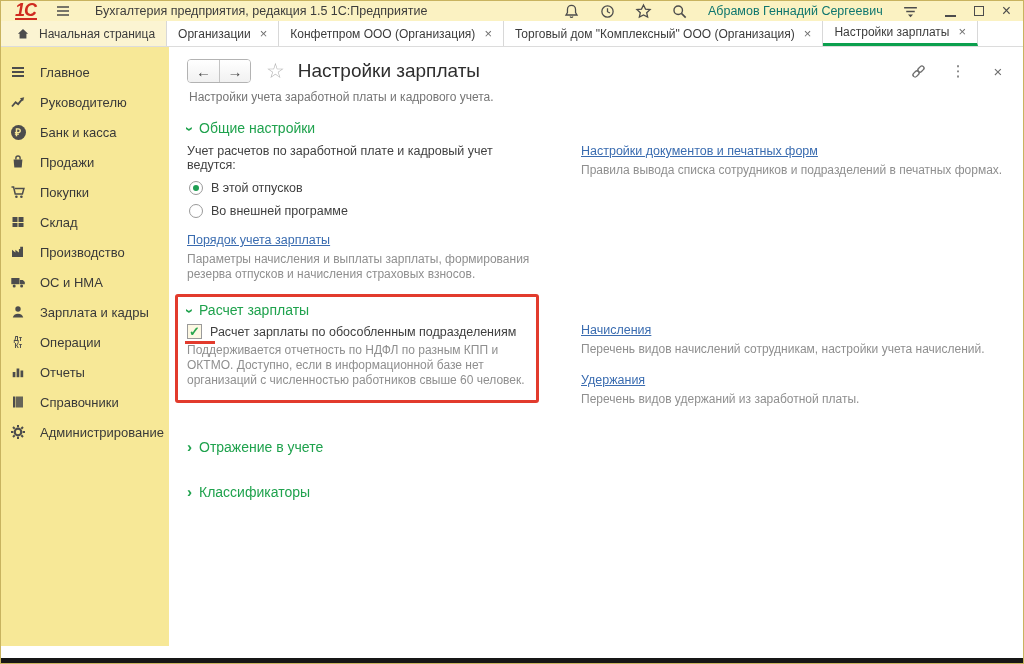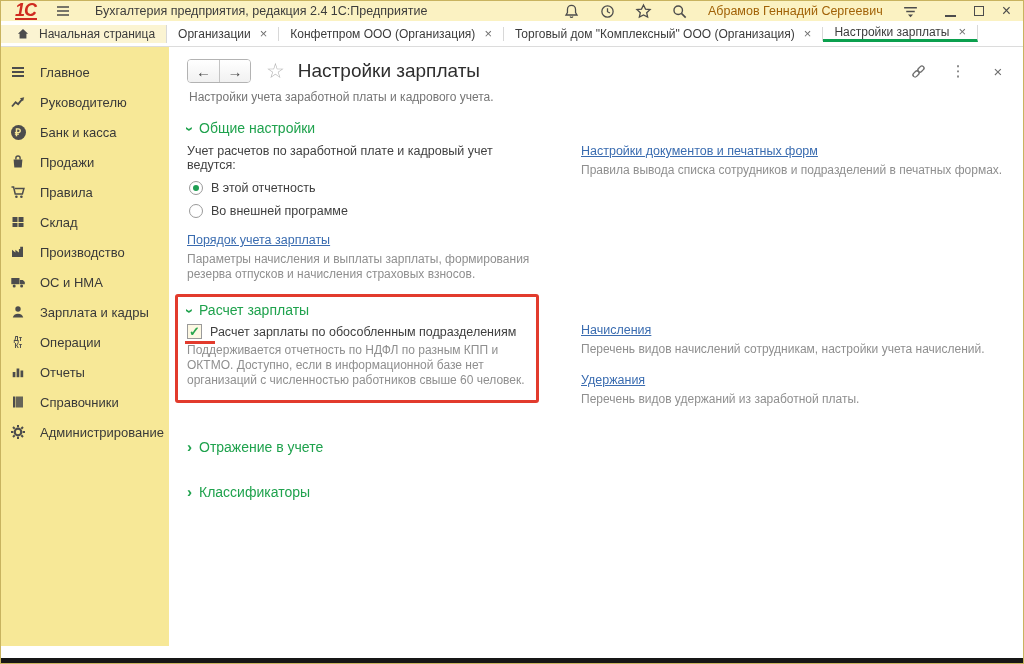--- a/index.html
+++ b/index.html
@@ -8,28 +8,28 @@
 
   
   .titlebar { height:20px; background:#fbf2c2; display:flex; align-items:center; padding:0 12px 0 14px; }
   .logo-1c { color:#cf2b20; font-weight:bold; font-style:italic; font-size:18px; letter-spacing:-1px; border-bottom:2px solid #cf2b20; line-height:16px; padding:0 1px 0 0; }
   .tb-icon { width:20px; height:20px; display:flex; align-items:center; justify-content:center; color:#4c4c4c; }
   .tb-icon svg { display:block; }
   .menu-btn { margin-left:16px; }
   .tb-title { margin-left:22px; font-size:12.5px; color:#3c3c3c; }
   .tb-spacer { flex:1; }
   .tb-right { display:flex; align-items:center; gap:16px; }
-  .tb-user { font-size:12.5px; color:#a16207; margin:0 2px; }
+  .tb-user { font-size:12.5px; color:#0f766e; margin:0 2px; }
   .winctl { display:flex; align-items:center; gap:18px; margin-left:8px; }
   .ctl-min { width:11px; height:11px; border-bottom:2px solid #4c4c4c; }
   .ctl-max { width:10px; height:10px; border:1.5px solid #4c4c4c; }
   .ctl-close { font-size:16px; color:#4c4c4c; line-height:10px; }
 
   
-  .tabbar { height:26px; display:flex; background:#ffffff; border-bottom:1px solid #dcdcdc;align-items:center; }
+  .tabbar { height:26px; display:flex; background:#ffffff; border-bottom:1px solid #dcdcdc; }
   .tab { display:flex; align-items:center; gap:7px; padding:0 11px; font-size:12px; color:#3c3c3c; border-right:1px solid #d8d8d8; white-space:nowrap; position:relative; }
   .tab-home { background:#fbf4d2; padding-left:13px; }
   .tab-close { color:#6f6f6f; font-size:13px; line-height:10px; margin-left:2px; }
   .tab-active { border-bottom:3px solid #0ba04e; }
 
   
   .main { display:flex; height:599px; }
   .sidebar { width:168px; background:#f7e897; padding-top:10px; flex:none; }
   .side-item { height:30px; display:flex; align-items:center; gap:13px; padding-left:8px; font-size:13px; color:#39393б; color:#393939; cursor:default; }
   .icn { width:18px; height:18px; flex:none; display:flex; align-items:center; justify-content:center; }
@@ -85,21 +85,21 @@
 
 <div class="window">
 
   <div class="titlebar">
     <span class="logo-1c">1С</span>
     <span class="tb-icon menu-btn">
       <svg width="16" height="16" viewBox="0 0 16 16">
           <path d="M2 4h12M2 8h12M2 12h12" stroke="#4c4c4c" stroke-width="1.7" fill="none"></path>
         </svg>
     </span>
-    <span class="tb-title">Бухгалтерия предприятия, редакция 2.4 1С:Предприятие</span>
+    <span class="tb-title">Бухгалтерия предприятия, редакция 1.5 1С:Предприятие</span>
     <span class="tb-spacer"></span>
     <div class="tb-right">
       <span class="tb-icon">
         <svg width="17" height="17" viewBox="0 0 16 16">
             <path d="M8 2.2a3.8 3.8 0 0 1 3.8 3.8v3l1.4 2.3H2.8L4.2 9V6A3.8 3.8 0 0 1 8 2.2z" fill="none" stroke="#4c4c4c" stroke-width="1.2"></path>
             <path d="M6.7 12.7a1.4 1.4 0 0 0 2.6 0" fill="none" stroke="#4c4c4c" stroke-width="1.2"></path>
           </svg>
       </span>
       <span class="tb-icon">
         <svg width="17" height="17" viewBox="0 0 16 16">
@@ -196,21 +196,21 @@
         <span>Продажи</span>
       </div>
       <div class="side-item">
         <span class="icn">
             <svg width="16" height="16" viewBox="0 0 16 16">
               <path d="M1.5 3h2.1l1.6 7h7.2l1.5-5.4H5" fill="none" stroke="#4c4c4c" stroke-width="1.5"></path>
               <circle cx="6.4" cy="12.8" r="1.3" fill="#4c4c4c"></circle>
               <circle cx="11.4" cy="12.8" r="1.3" fill="#4c4c4c"></circle>
             </svg>
           </span>
-        <span>Правила</span>
+        <span>Покупки</span>
       </div>
       <div class="side-item">
         <span class="icn">
             <svg width="16" height="16" viewBox="0 0 16 16">
               <rect x="2.5" y="3" width="5" height="5" fill="#4c4c4c"></rect>
               <rect x="8.5" y="3" width="5" height="5" fill="#4c4c4c"></rect>
               <rect x="2.5" y="9" width="5" height="4" fill="#4c4c4c"></rect>
               <rect x="8.5" y="9" width="5" height="4" fill="#4c4c4c"></rect>
             </svg>
           </span>
@@ -305,21 +305,21 @@
 
       <div class="row sec1">
         <div>
           <div class="sec-header">
             <span class="chev open">›</span>
             <span>Общие настройки</span>
           </div>
           <div class="prompt">Учет расчетов по заработной плате и кадровый учет ведутся:</div>
           <div class="radio-row">
             <span class="radio sel"></span>
-            <span>В этой отчетность</span>
+            <span>В этой отпусков</span>
           </div>
           <div class="radio-row">
             <span class="radio"></span>
             <span>Во внешней программе</span>
           </div>
           <a class="link mt14">Порядок учета зарплаты</a>
           <div class="desc">Параметры начисления и выплаты зарплаты, формирования резерва отпусков и начисления страховых взносов.</div>
         </div>
         <div class="rcol1">
           <a class="link">Настройки документов и печатных форм</a>

